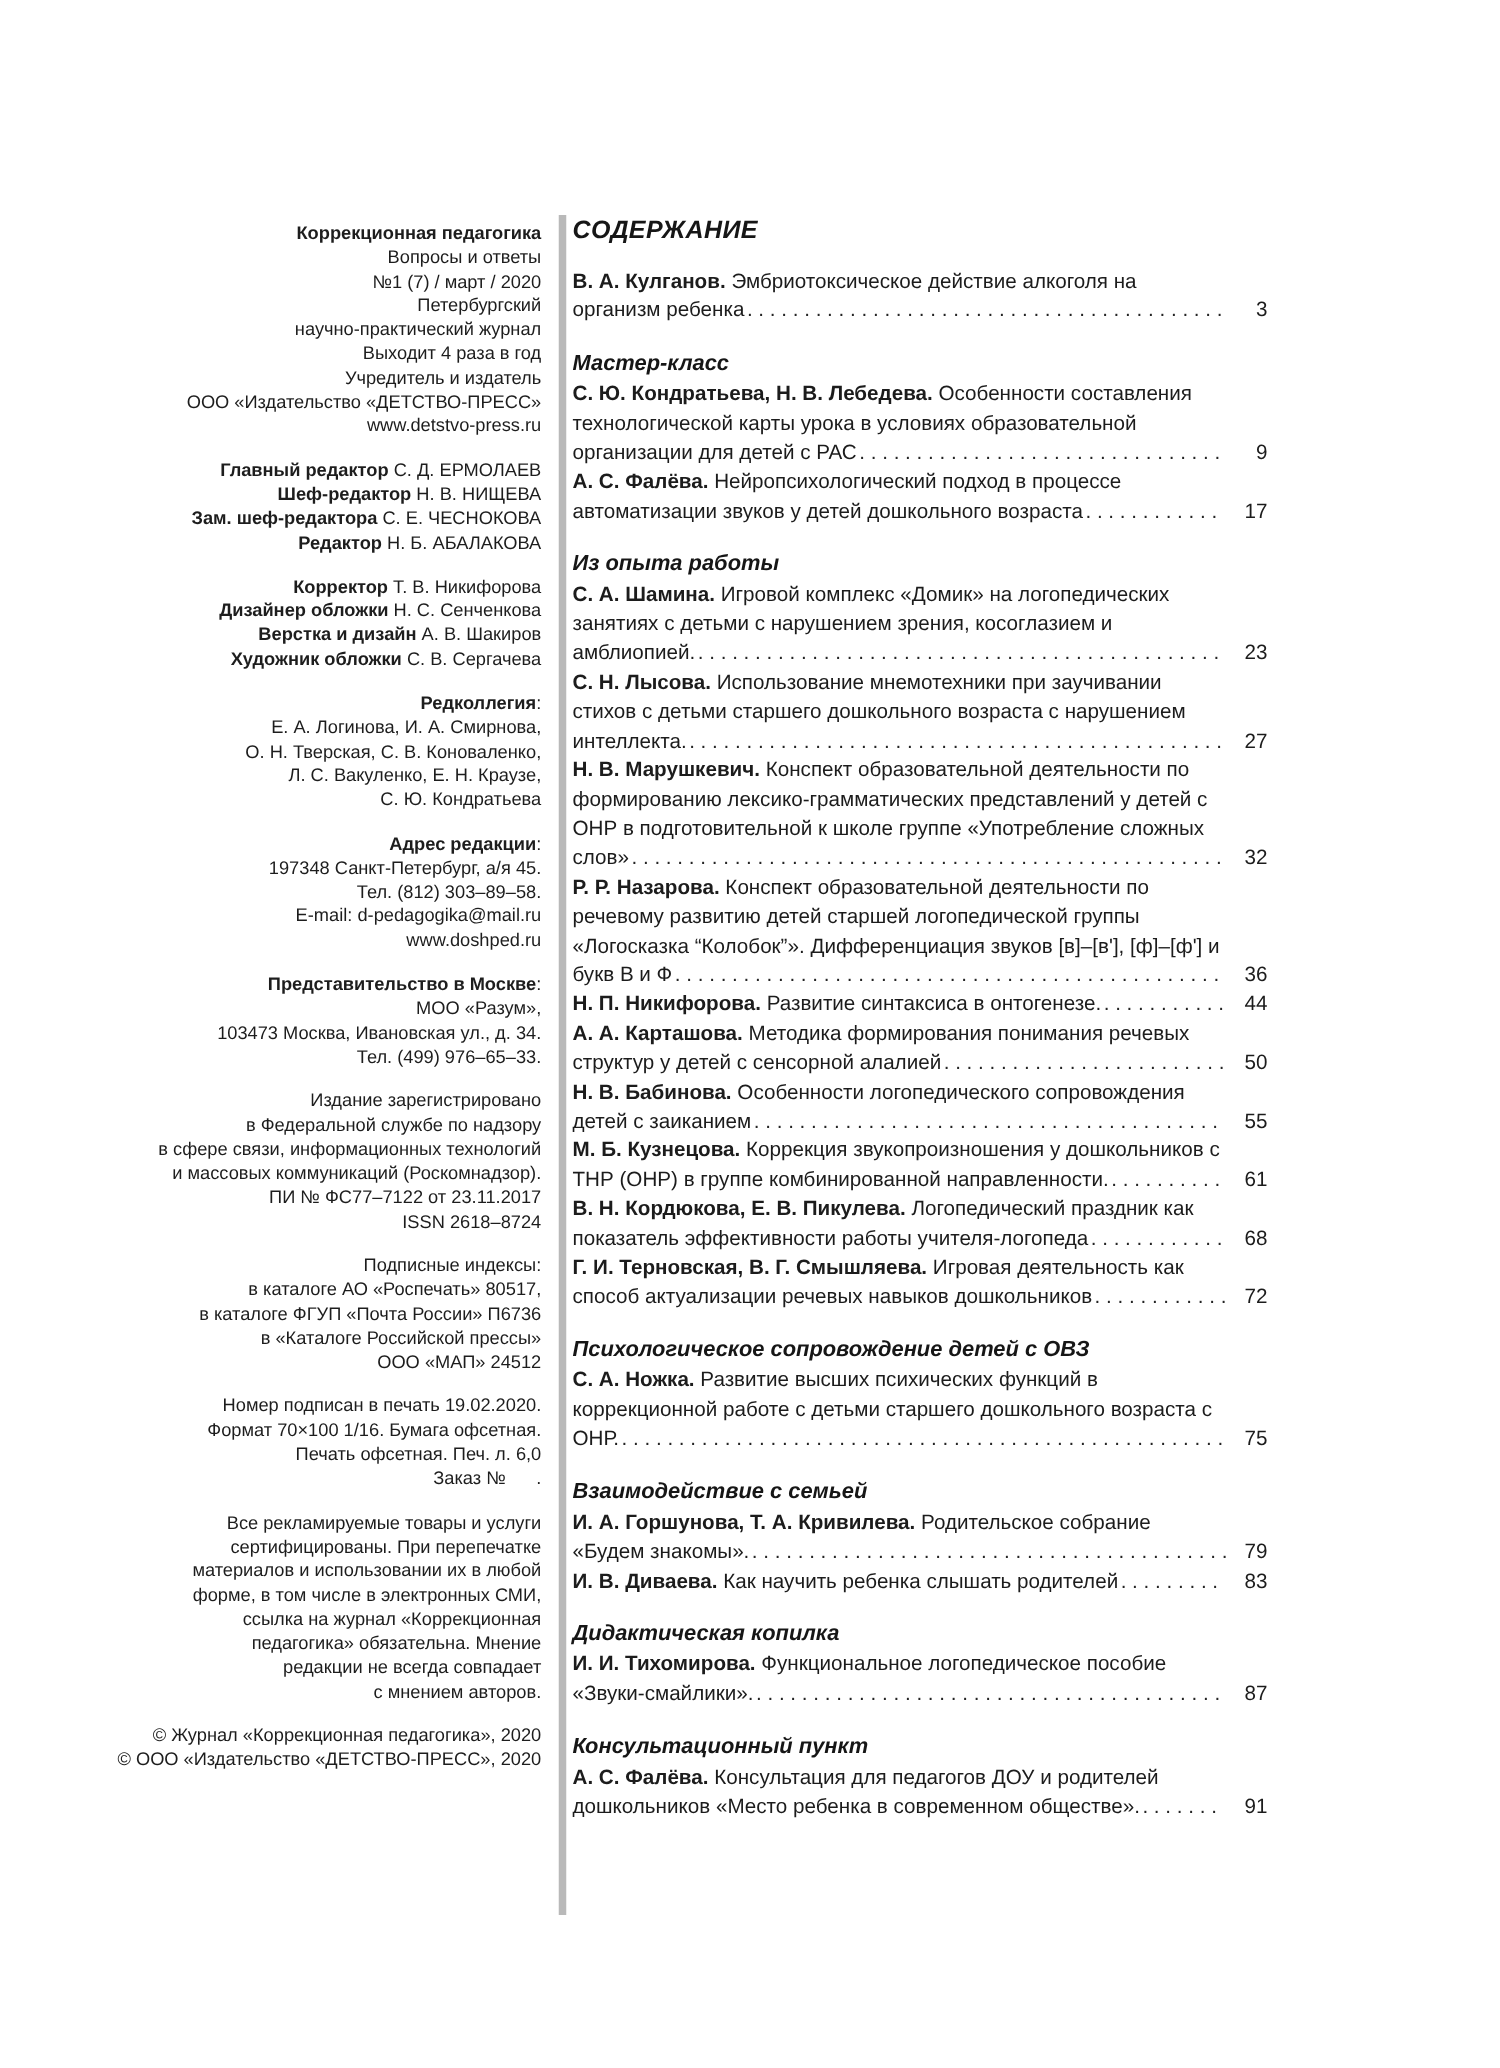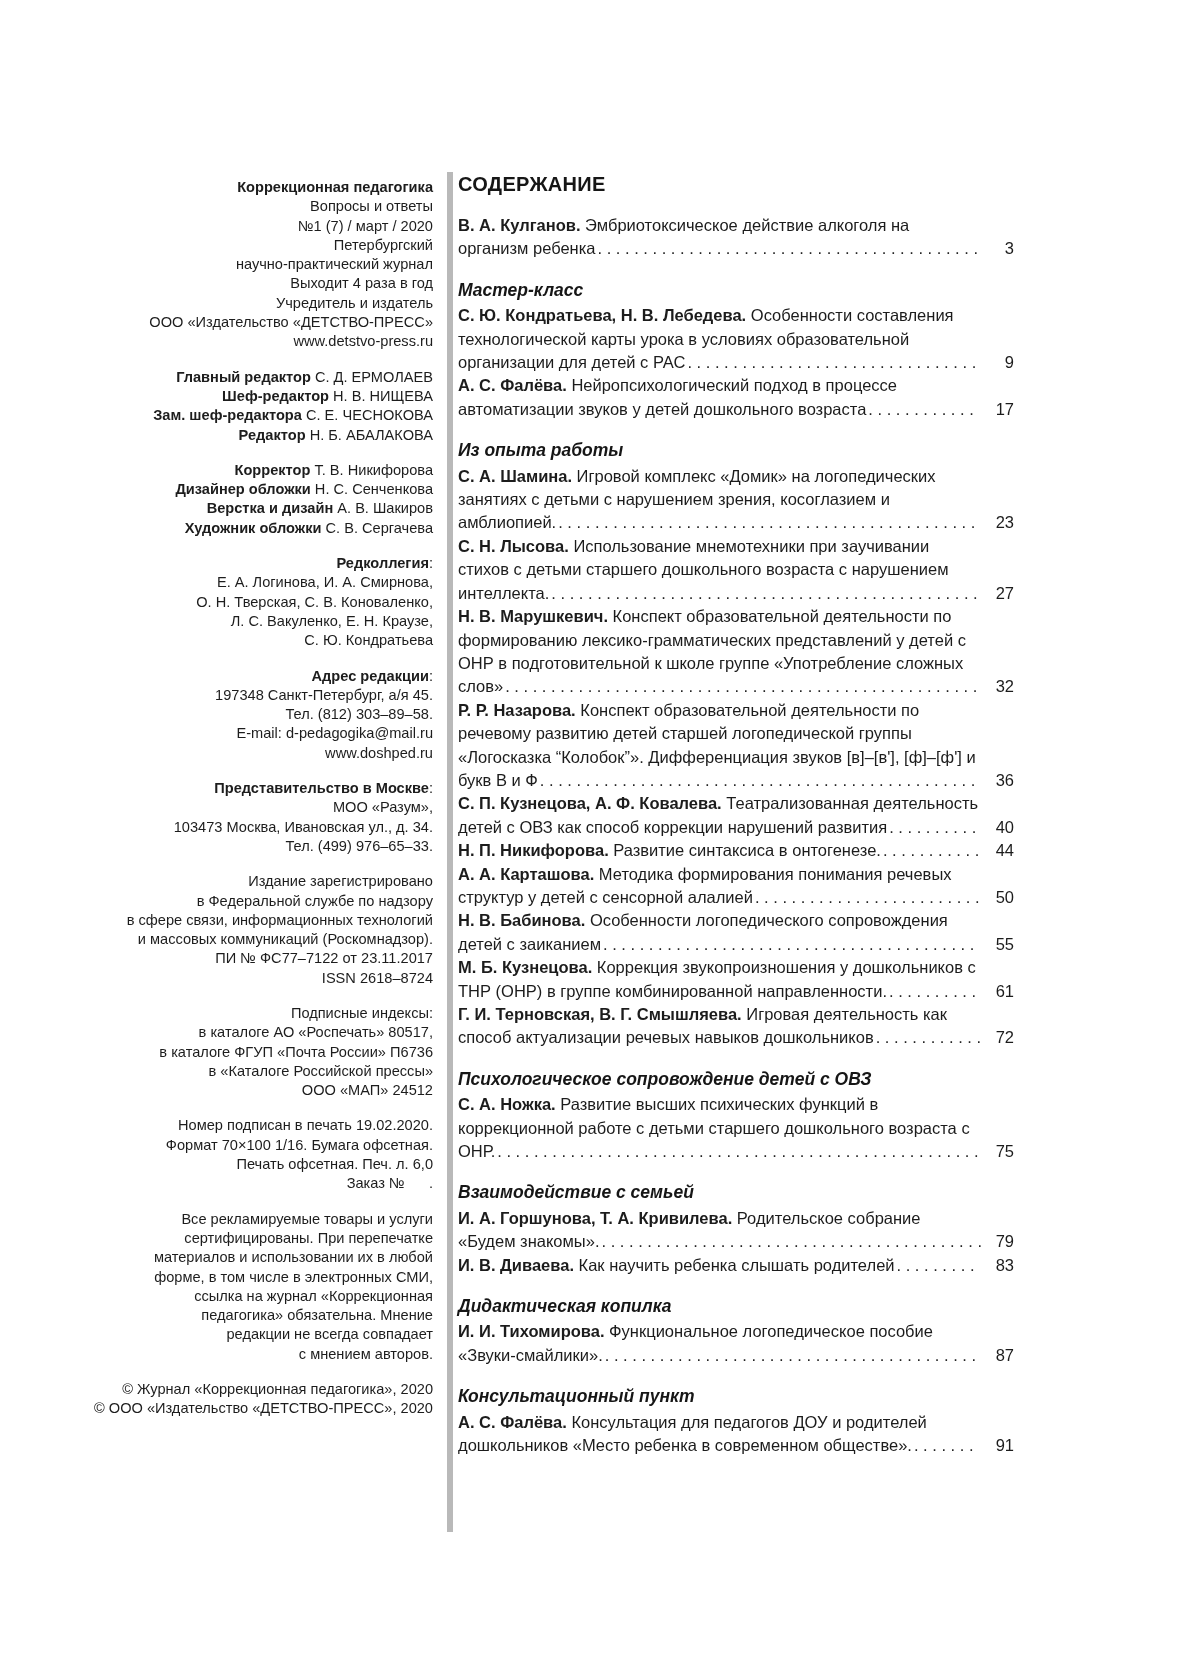--- a/index.html
+++ b/index.html
@@ -44,20 +44,21 @@
     font-size: 16.5px;
     line-height: 23.4px;
   }
   .contents h1 {
     margin: 0 0 18px 0;
     font-size: 20px;
     line-height: 24px;
     font-weight: 700;
     letter-spacing: 0.3px;
     color: #161616;
+    font-style: italic;
   }
   .toc-section { margin: 0; }
   .sec-head {
     margin: 18px 0 2px 0;
     font-size: 17.5px;
     line-height: 23.4px;
     font-weight: 700;
     font-style: italic;
     color: #161616;
   }
@@ -174,25 +175,25 @@
           <h2 class="sec-head">Мастер-класс</h2>
           <p class="entry"><span class="authors">С. Ю. Кондратьева, Н. В. Лебедева.</span> <span class="etitle">Особенности составления технологической карты урока в условиях образовательной организации для детей с РАС</span><span class="leader">. . . . . . . . . . . . . . . . . . . . . . . . . . . . . . . . </span><span class="pg">9</span></p>
           <p class="entry"><span class="authors">А. С. Фалёва.</span> <span class="etitle">Нейропсихологический подход в процессе автоматизации звуков у детей дошкольного возраста</span><span class="leader">. . . . . . . . . . . . </span><span class="pg">17</span></p>
         </section>
         <section class="toc-section">
           <h2 class="sec-head">Из опыта работы</h2>
           <p class="entry"><span class="authors">С. А. Шамина.</span> <span class="etitle">Игровой комплекс «Домик» на логопедических занятиях с детьми с нарушением зрения, косоглазием и амблиопией.</span><span class="leader">. . . . . . . . . . . . . . . . . . . . . . . . . . . . . . . . . . . . . . . . . . . . . . </span><span class="pg">23</span></p>
           <p class="entry"><span class="authors">С. Н. Лысова.</span> <span class="etitle">Использование мнемотехники при заучивании стихов с детьми старшего дошкольного возраста с нарушением интеллекта.</span><span class="leader">. . . . . . . . . . . . . . . . . . . . . . . . . . . . . . . . . . . . . . . . . . . . . . . </span><span class="pg">27</span></p>
           <p class="entry"><span class="authors">Н. В. Марушкевич.</span> <span class="etitle">Конспект образовательной деятельности по формированию лексико-грамматических представлений у детей с ОНР в подготовительной к школе группе «Употребление сложных слов»</span><span class="leader">. . . . . . . . . . . . . . . . . . . . . . . . . . . . . . . . . . . . . . . . . . . . . . . . . . . . </span><span class="pg">32</span></p>
           <p class="entry"><span class="authors">Р. Р. Назарова.</span> <span class="etitle">Конспект образовательной деятельности по речевому развитию детей старшей логопедической группы «Логосказка “Колобок”». Дифференциация звуков [в]–[в'], [ф]–[ф'] и букв В и Ф</span><span class="leader">. . . . . . . . . . . . . . . . . . . . . . . . . . . . . . . . . . . . . . . . . . . . . . . . </span><span class="pg">36</span></p>
-          <p class="entry"><span class="authors">С. П. Кузнецова, А. Ф. Ковалева.</span> <span class="etitle">Театрализованная деятельность детей с ОВЗ как способ коррекции нарушений развития</span><span class="leader">. . . . . . . . . . </span><span class="pg">40</span></p>
           <p class="entry"><span class="authors">Н. П. Никифорова.</span> <span class="etitle">Развитие синтаксиса в онтогенезе.</span><span class="leader">. . . . . . . . . . . </span><span class="pg">44</span></p>
           <p class="entry"><span class="authors">А. А. Карташова.</span> <span class="etitle">Методика формирования понимания речевых структур у детей с сенсорной алалией</span><span class="leader">. . . . . . . . . . . . . . . . . . . . . . . . . </span><span class="pg">50</span></p>
           <p class="entry"><span class="authors">Н. В. Бабинова.</span> <span class="etitle">Особенности логопедического сопровождения детей с заиканием</span><span class="leader">. . . . . . . . . . . . . . . . . . . . . . . . . . . . . . . . . . . . . . . . . </span><span class="pg">55</span></p>
           <p class="entry"><span class="authors">М. Б. Кузнецова.</span> <span class="etitle">Коррекция звукопроизношения у дошкольников с ТНР (ОНР) в группе комбинированной направленности.</span><span class="leader">. . . . . . . . . . </span><span class="pg">61</span></p>
+          <p class="entry"><span class="authors">В. Н. Кордюкова, Е. В. Пикулева.</span> <span class="etitle">Логопедический праздник как показатель эффективности работы учителя-логопеда</span><span class="leader">. . . . . . . . . . . . </span><span class="pg">68</span></p>
           <p class="entry"><span class="authors">Г. И. Терновская, В. Г. Смышляева.</span> <span class="etitle">Игровая деятельность как способ актуализации речевых навыков дошкольников</span><span class="leader">. . . . . . . . . . . . </span><span class="pg">72</span></p>
         </section>
         <section class="toc-section">
           <h2 class="sec-head">Психологическое сопровождение детей с ОВЗ</h2>
           <p class="entry"><span class="authors">С. А. Ножка.</span> <span class="etitle">Развитие высших психических функций в коррекционной работе с детьми старшего дошкольного возраста с ОНР.</span><span class="leader">. . . . . . . . . . . . . . . . . . . . . . . . . . . . . . . . . . . . . . . . . . . . . . . . . . . . . </span><span class="pg">75</span></p>
         </section>
         <section class="toc-section">
           <h2 class="sec-head">Взаимодействие с семьей</h2>
           <p class="entry"><span class="authors">И. А. Горшунова, Т. А. Кривилева.</span> <span class="etitle">Родительское собрание «Будем знакомы».</span><span class="leader">. . . . . . . . . . . . . . . . . . . . . . . . . . . . . . . . . . . . . . . . . . </span><span class="pg">79</span></p>
           <p class="entry"><span class="authors">И. В. Диваева.</span> <span class="etitle">Как научить ребенка слышать родителей</span><span class="leader">. . . . . . . . . </span><span class="pg">83</span></p>

